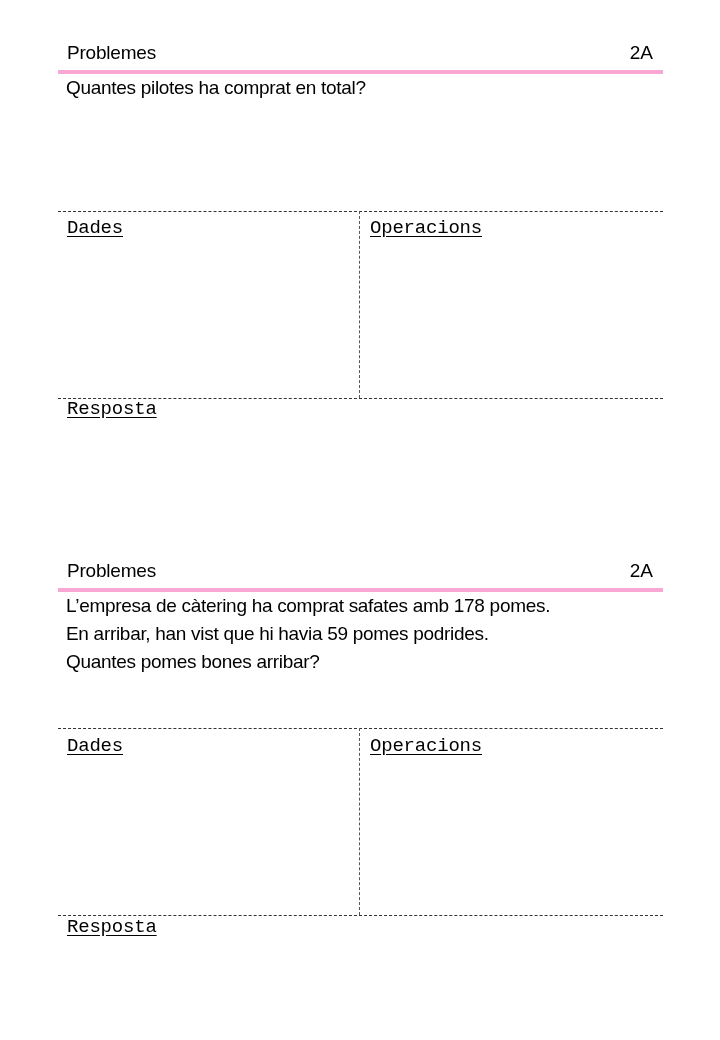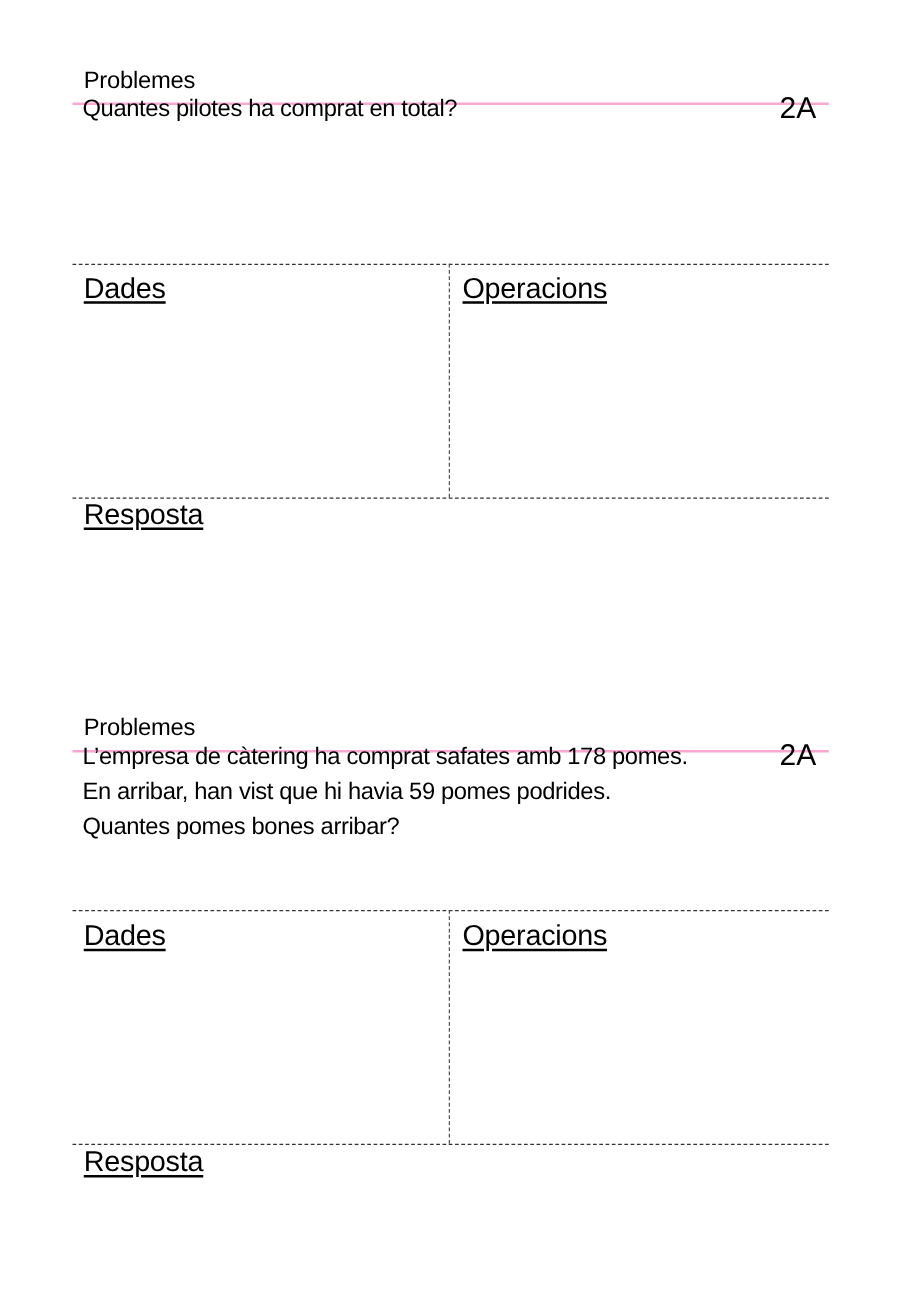--- a/index.html
+++ b/index.html
@@ -16,38 +16,37 @@
       color: #000000;
     }
     .card {
       position: absolute;
       left: 58px;
       width: 605px;
     }
     .card-header {
       position: absolute;
       left: 0;
-      top: 16px;
+      top: 4px;
       width: 605px;
       height: 32px;
-      border-bottom: 2px solid #f9a8d4;
+      border-bottom: 4px solid #f9a8d4;
     }
     .card-header .title {
       position: absolute;
       left: 9px;
       top: 4px;
       font-size: 19px;
       letter-spacing: -0.2px;
     }
     .card-header .level {
       position: absolute;
       right: 10px;
       top: 4px;
-      font-size: 24px;
-      margin-top: 19px;
+      font-size: 19px;
     }
     .statement {
       position: absolute;
       left: 8px;
       top: 40px;
       width: 595px;
       font-size: 19px;
       line-height: 28px;
       letter-spacing: -0.3px;
     }
@@ -59,24 +58,25 @@
       height: 0;
       border-top: 1px dashed #333;
     }
     .dashline-v {
       position: absolute;
       width: 0;
       border-left: 1px dashed #555;
     }
     .section-label {
       position: absolute;
-      font-size: 23px;
+      font-size: 19px;
       text-decoration: underline;
       text-underline-offset: 3px;
       letter-spacing: -0.2px;
+      font-family: Liberation Mono, monospace;
     }
     .area {
       position: absolute;
       background: transparent;
     }
   </style>
 </head>
 <body>
 
 <div class="card" style="top:34px; height:440px;">

